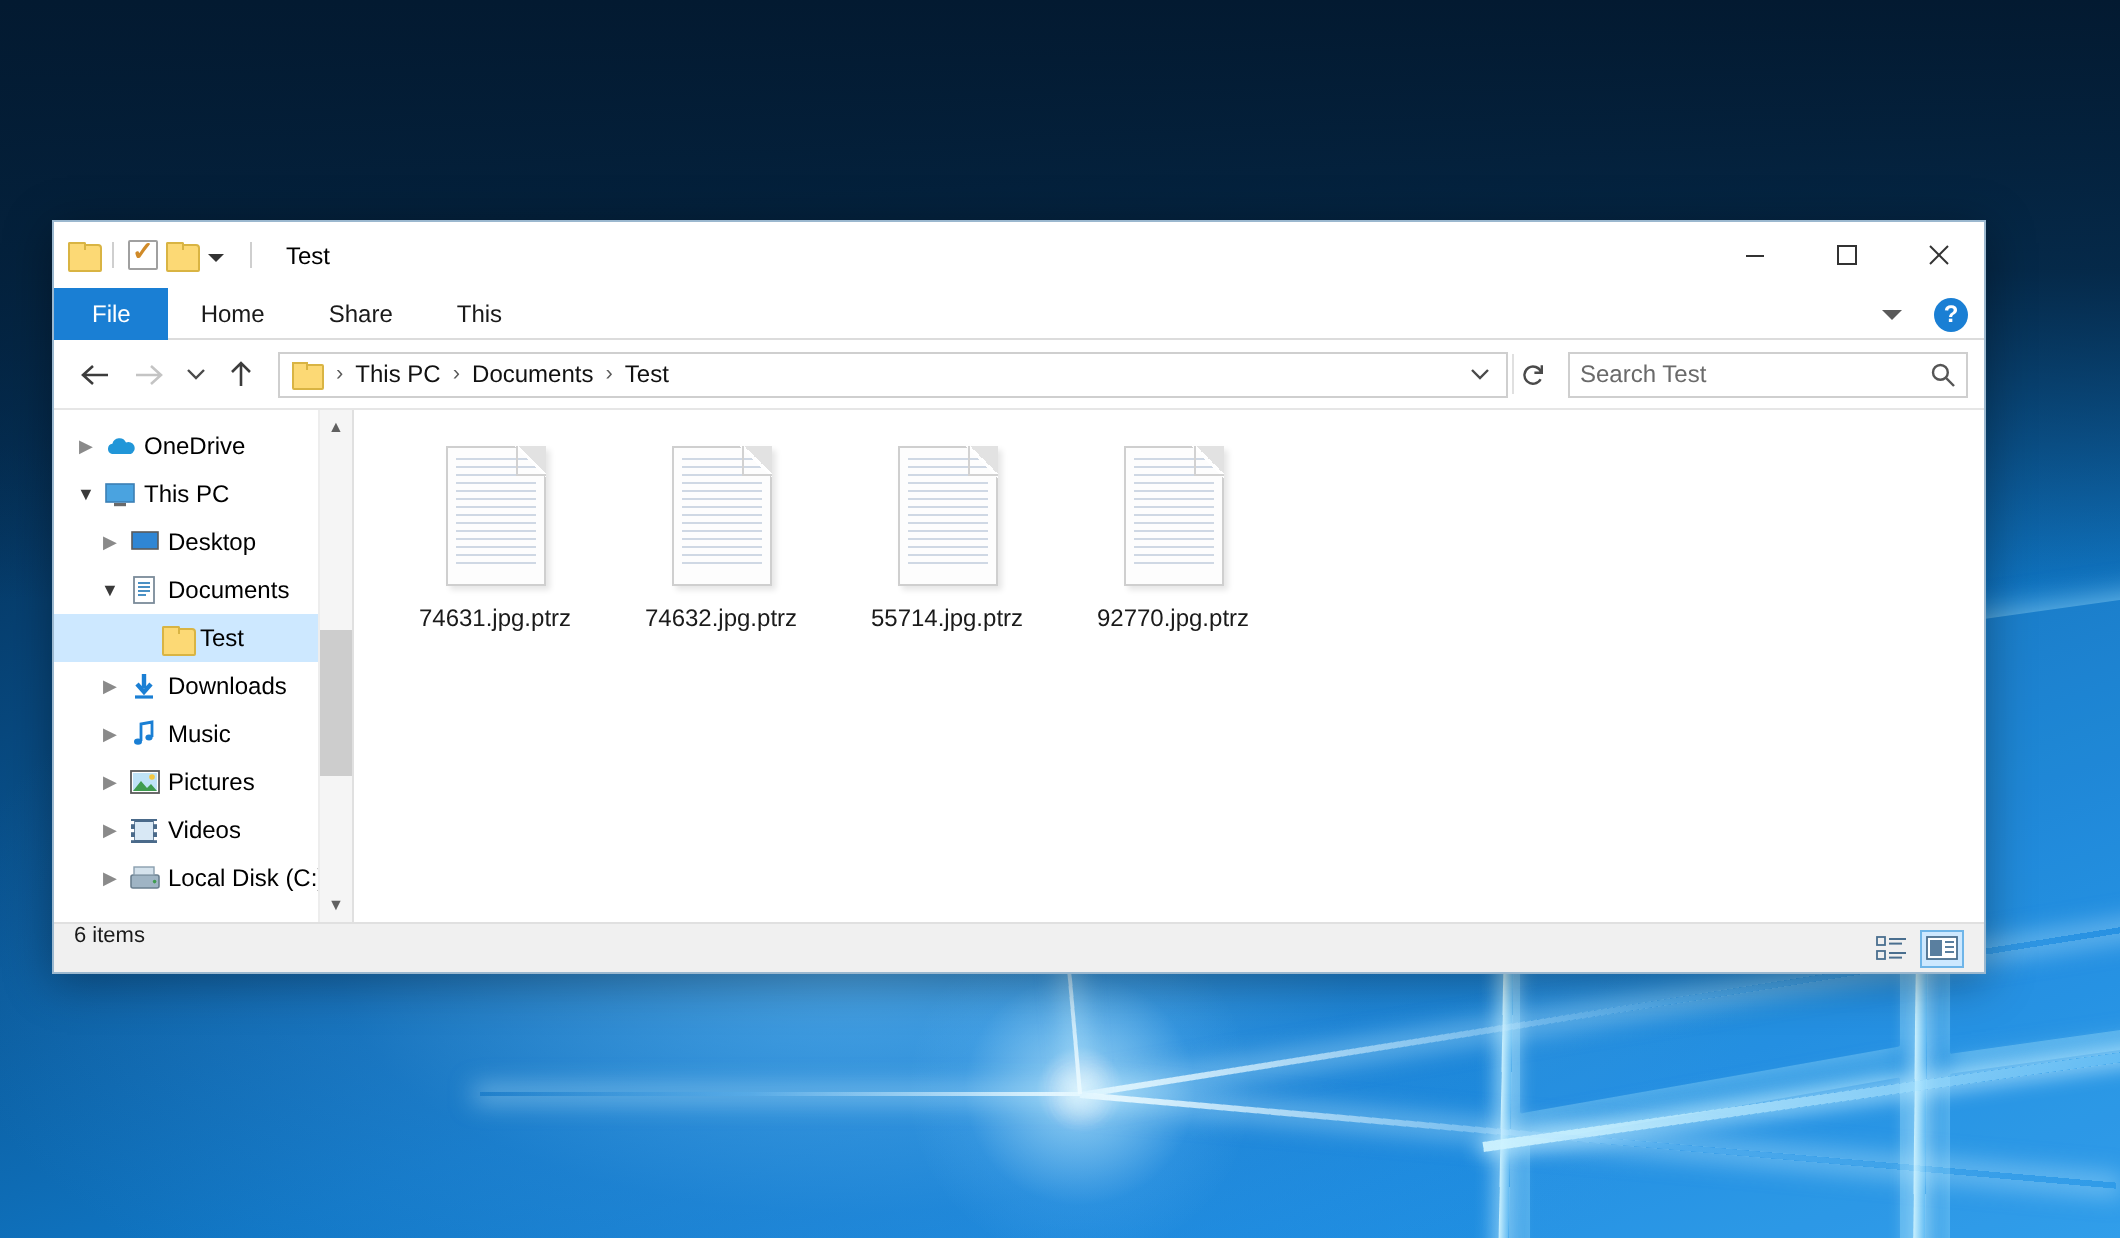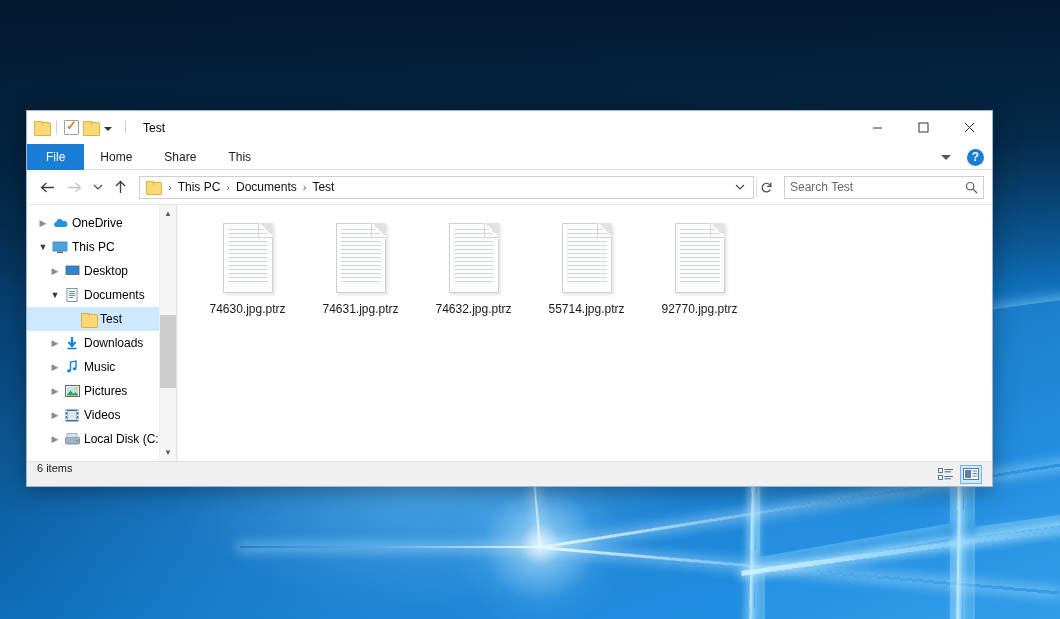--- a/index.html
+++ b/index.html
@@ -489,45 +489,20 @@
         <div class="sb-track">
           <div class="sb-thumb"></div>
         </div>
         <div class="sb-arrow">▼</div>
       </div>
     </div>
 
     <div class="content">
       <div class="grid">
 
-        <div class="fileitem">
-          <div class="fileicon">
-            <div class="doc">
-              <div class="doc-lines">
-                  <i></i>
-                  <i></i>
-                  <i></i>
-                  <i></i>
-                  <i></i>
-                  <i></i>
-                  <i></i>
-                  <i></i>
-                  <i></i>
-                  <i></i>
-                  <i></i>
-                  <i></i>
-                  <i></i>
-                  <i></i>
-                </div>
-              <div class="doc-foldwhite"></div>
-                <div class="doc-fold"></div>
-            </div>
-          </div>
-          <div class="filelabel">74630.jpg.ptrz</div>
-        </div>
 
         <div class="fileitem">
           <div class="fileicon">
             <div class="doc">
               <div class="doc-lines">
                   <i></i>
                   <i></i>
                   <i></i>
                   <i></i>
                   <i></i>

